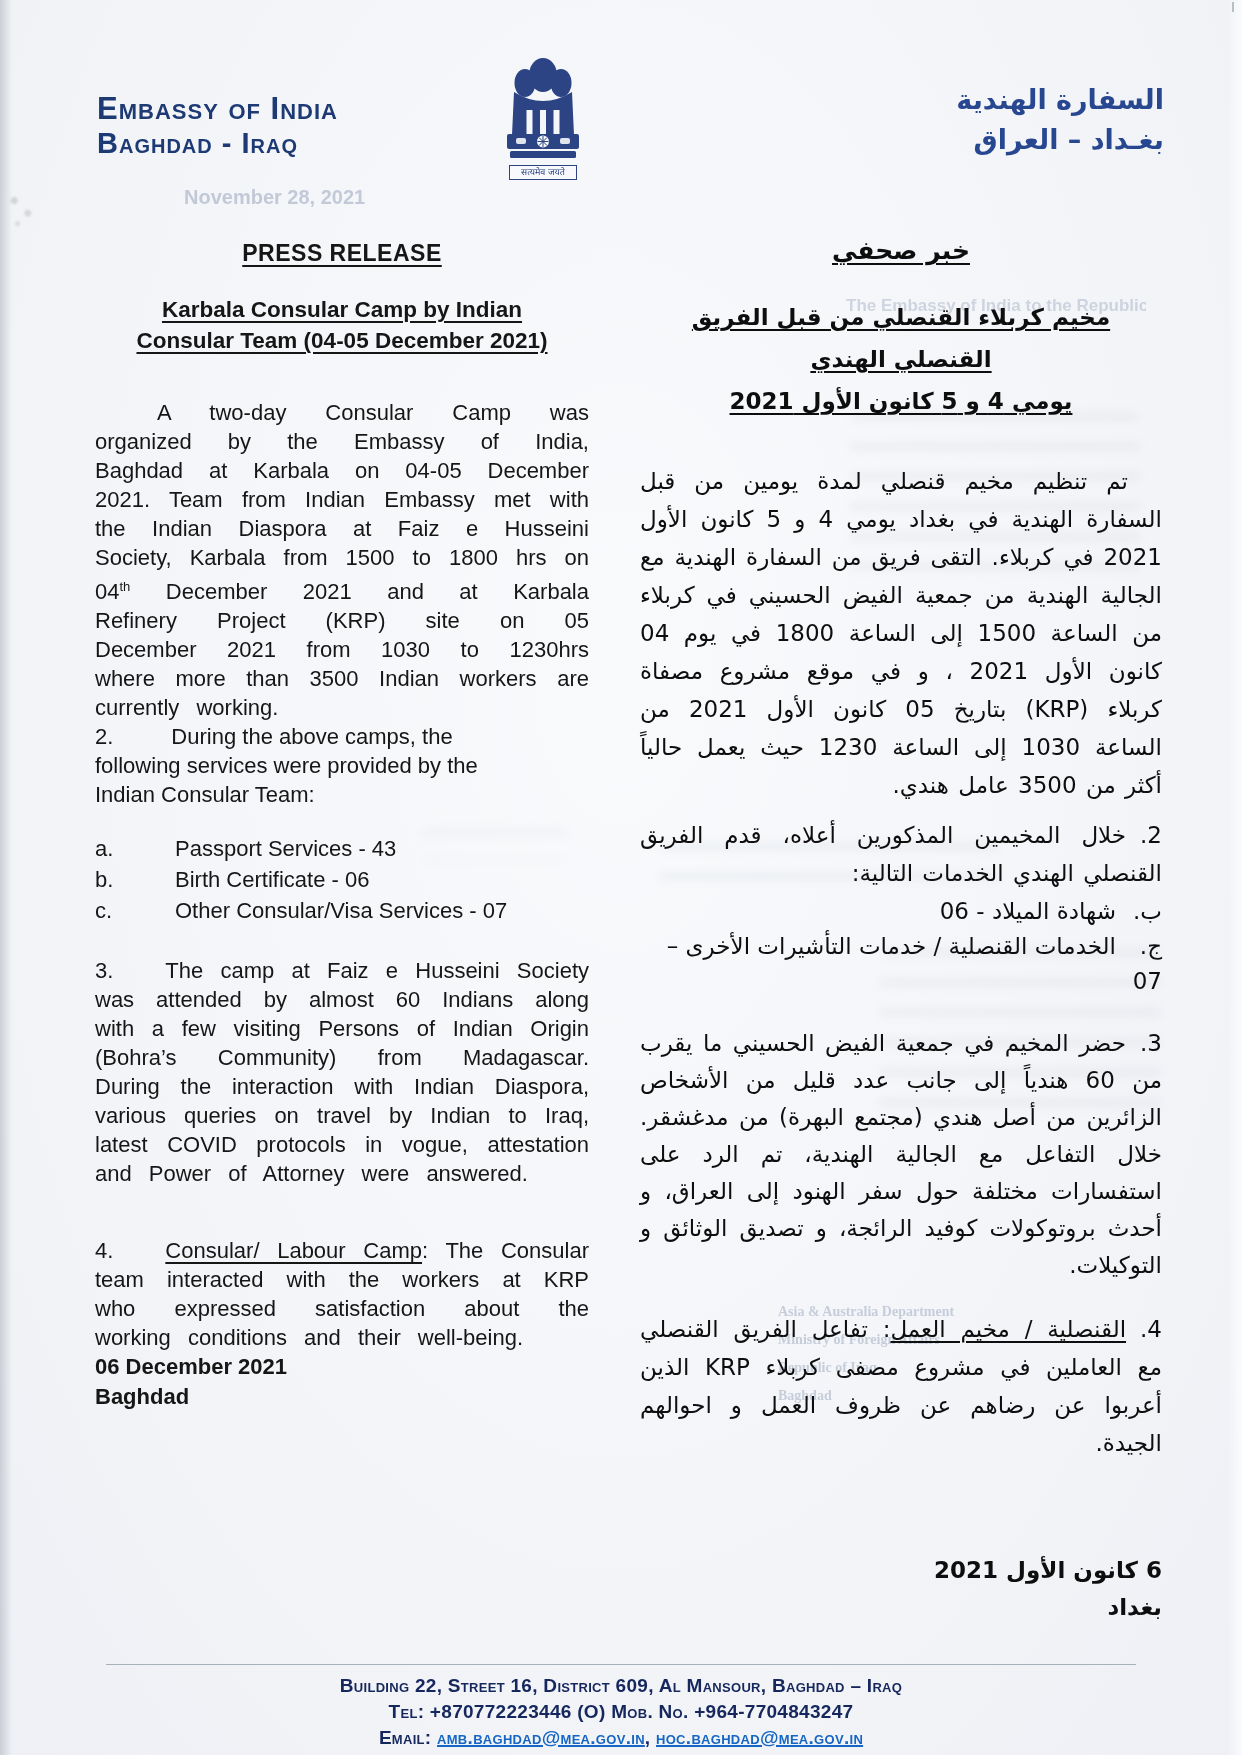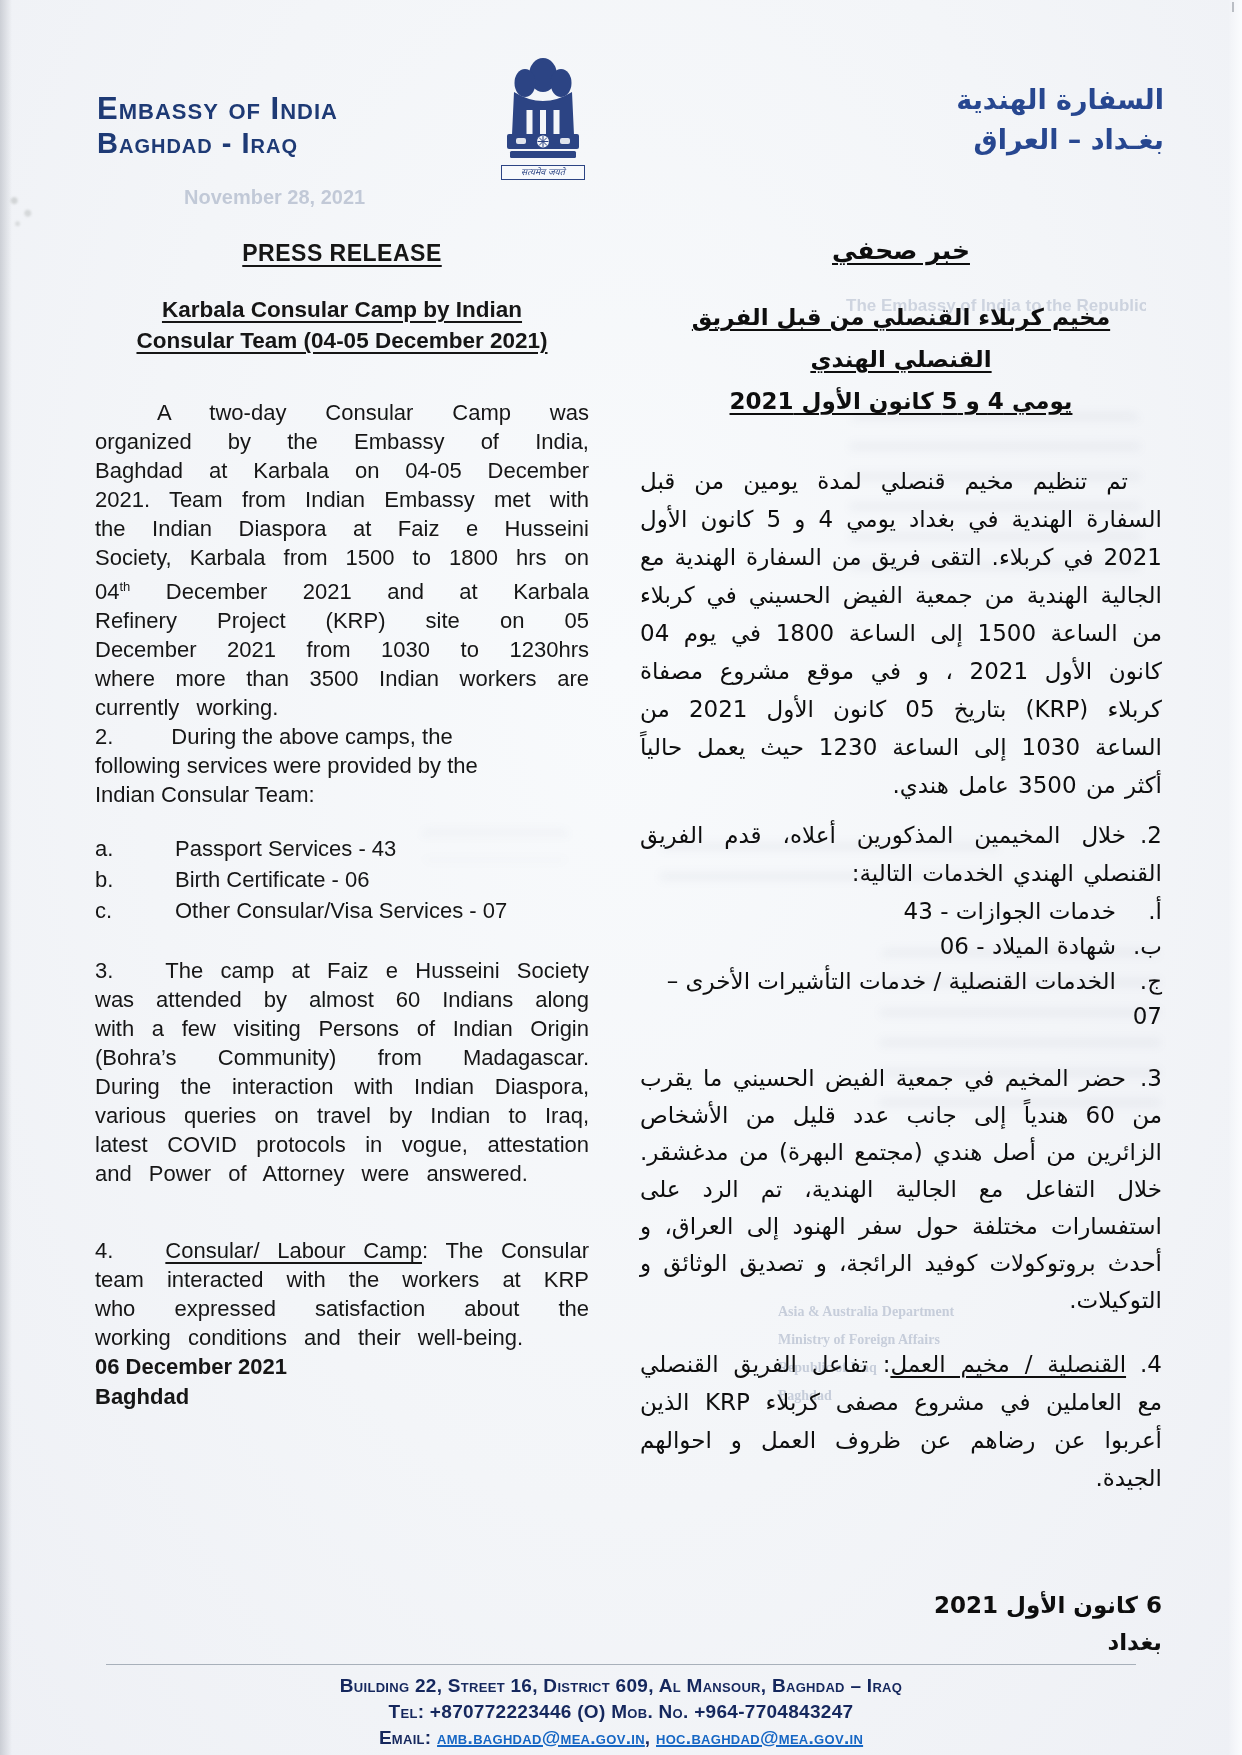--- a/index.html
+++ b/index.html
@@ -33,22 +33,22 @@
   .sm2{left:660px;top:842px;width:340px;height:56px;}
   .sm3{left:880px;top:948px;width:280px;height:170px;}
   .sm4{left:420px;top:828px;width:150px;height:34px;opacity:.35;}
 
   
   .hdr-en{position:absolute;left:97px;top:92px;color:#1e3a75;font-weight:bold;
     font-variant:small-caps;letter-spacing:1px;}
   .hdr-en .l1{font-size:31px;line-height:34px;}
   .hdr-en .l2{font-size:29px;line-height:34px;}
   .emblem{position:absolute;left:494px;top:56px;width:98px;margin:0;text-align:center;}
-  .motto{box-sizing:border-box;width:84px;height:15px;margin:1px auto 0;border:1px solid #2c4484;
-    font-size:9px;line-height:12px;color:#2c4484;overflow:hidden;background:#f7f9fc;font-style:italic;}
+  .motto{box-sizing:border-box;width:68px;height:15px;margin:1px auto 0;border:1px solid #2c4484;
+    font-size:9px;line-height:12px;color:#2c4484;overflow:hidden;background:#f7f9fc;}
   .hdr-ar{position:absolute;right:78px;top:80px;color:#274790;font-weight:bold;
     font-size:27px;line-height:40px;text-align:right;font-family:"DejaVu Sans", sans-serif;}
 
   
   .col-en{position:absolute;left:95px;top:238px;width:494px;font-size:22px;line-height:29px;}
   .col-ar{position:absolute;left:640px;top:234px;width:522px;font-size:23px;line-height:38px;
     font-family:"DejaVu Sans", sans-serif;color:#0e0e0e;}
   .u{text-decoration:underline;text-decoration-thickness:2px;text-underline-offset:4px;}
   .blk{display:block;}
   .press-title{text-align:center;font-weight:bold;font-size:23px;line-height:30px;letter-spacing:.5px;}
@@ -178,21 +178,20 @@
     <div class="ar-title">
       <span class="u">خبر صحفي</span>
     </div>
     <div class="ar-heading">
       <span class="u blk">مخيم كربلاء القنصلي من قبل الفريق القنصلي الهندي</span>
       <span class="u blk">يومي 4 و 5 كانون الأول 2021</span>
     </div>
     <p class="jpar ar-p1"><span>تم تنظيم مخيم قنصلي لمدة يومين من قبل السفارة الهندية في بغداد يومي 4 و 5 كانون الأول 2021 في كربلاء. التقى فريق من السفارة الهندية مع الجالية الهندية من جمعية الفيض الحسيني في كربلاء من الساعة 1500 إلى الساعة 1800 في يوم 04 كانون الأول 2021 ، و في موقع مشروع مصفاة كربلاء (KRP) بتاريخ 05 كانون الأول 2021 من الساعة 1030 إلى الساعة 1230 حيث يعمل حالياً أكثر من 3500 عامل هندي.</span></p>
     <p class="jpar ar-p2"><span class="num">2.</span><span class="tab-ar"></span><span>خلال المخيمين المذكورين أعلاه، قدم الفريق القنصلي الهندي الخدمات التالية:</span></p>
     <ul class="svc-ar">
-      <li><span class="ltr">أ.</span><span>خدمات الجوازات - 43</span></li>
       <li><span class="ltr">ب.</span><span>شهادة الميلاد - 06</span></li>
       <li><span class="ltr">ج.</span><span>الخدمات القنصلية / خدمات التأشيرات الأخرى – 07</span></li>
     </ul>
     <p class="jpar ar-p3"><span class="num">3.</span><span class="tab-ar"></span><span>حضر المخيم في جمعية الفيض الحسيني ما يقرب من 60 هندياً إلى جانب عدد قليل من الأشخاص الزائرين من أصل هندي (مجتمع البهرة) من مدغشقر. خلال التفاعل مع الجالية الهندية، تم الرد على استفسارات مختلفة حول سفر الهنود إلى العراق، و أحدث بروتوكولات كوفيد الرائجة، و تصديق الوثائق و التوكيلات.</span></p>
     <p class="jpar ar-p4"><span class="num">4.</span><span class="tab-ar"></span><span class="u">القنصلية / مخيم العمل</span><span>: تفاعل الفريق القنصلي مع العاملين في مشروع مصفى كربلاء KRP الذين أعربوا عن رضاهم عن ظروف العمل و احوالهم الجيدة.</span></p>
     <div class="ar-date">
       <div>6 كانون الأول 2021</div>
       <div>بغداد</div>
     </div>
   </section>

